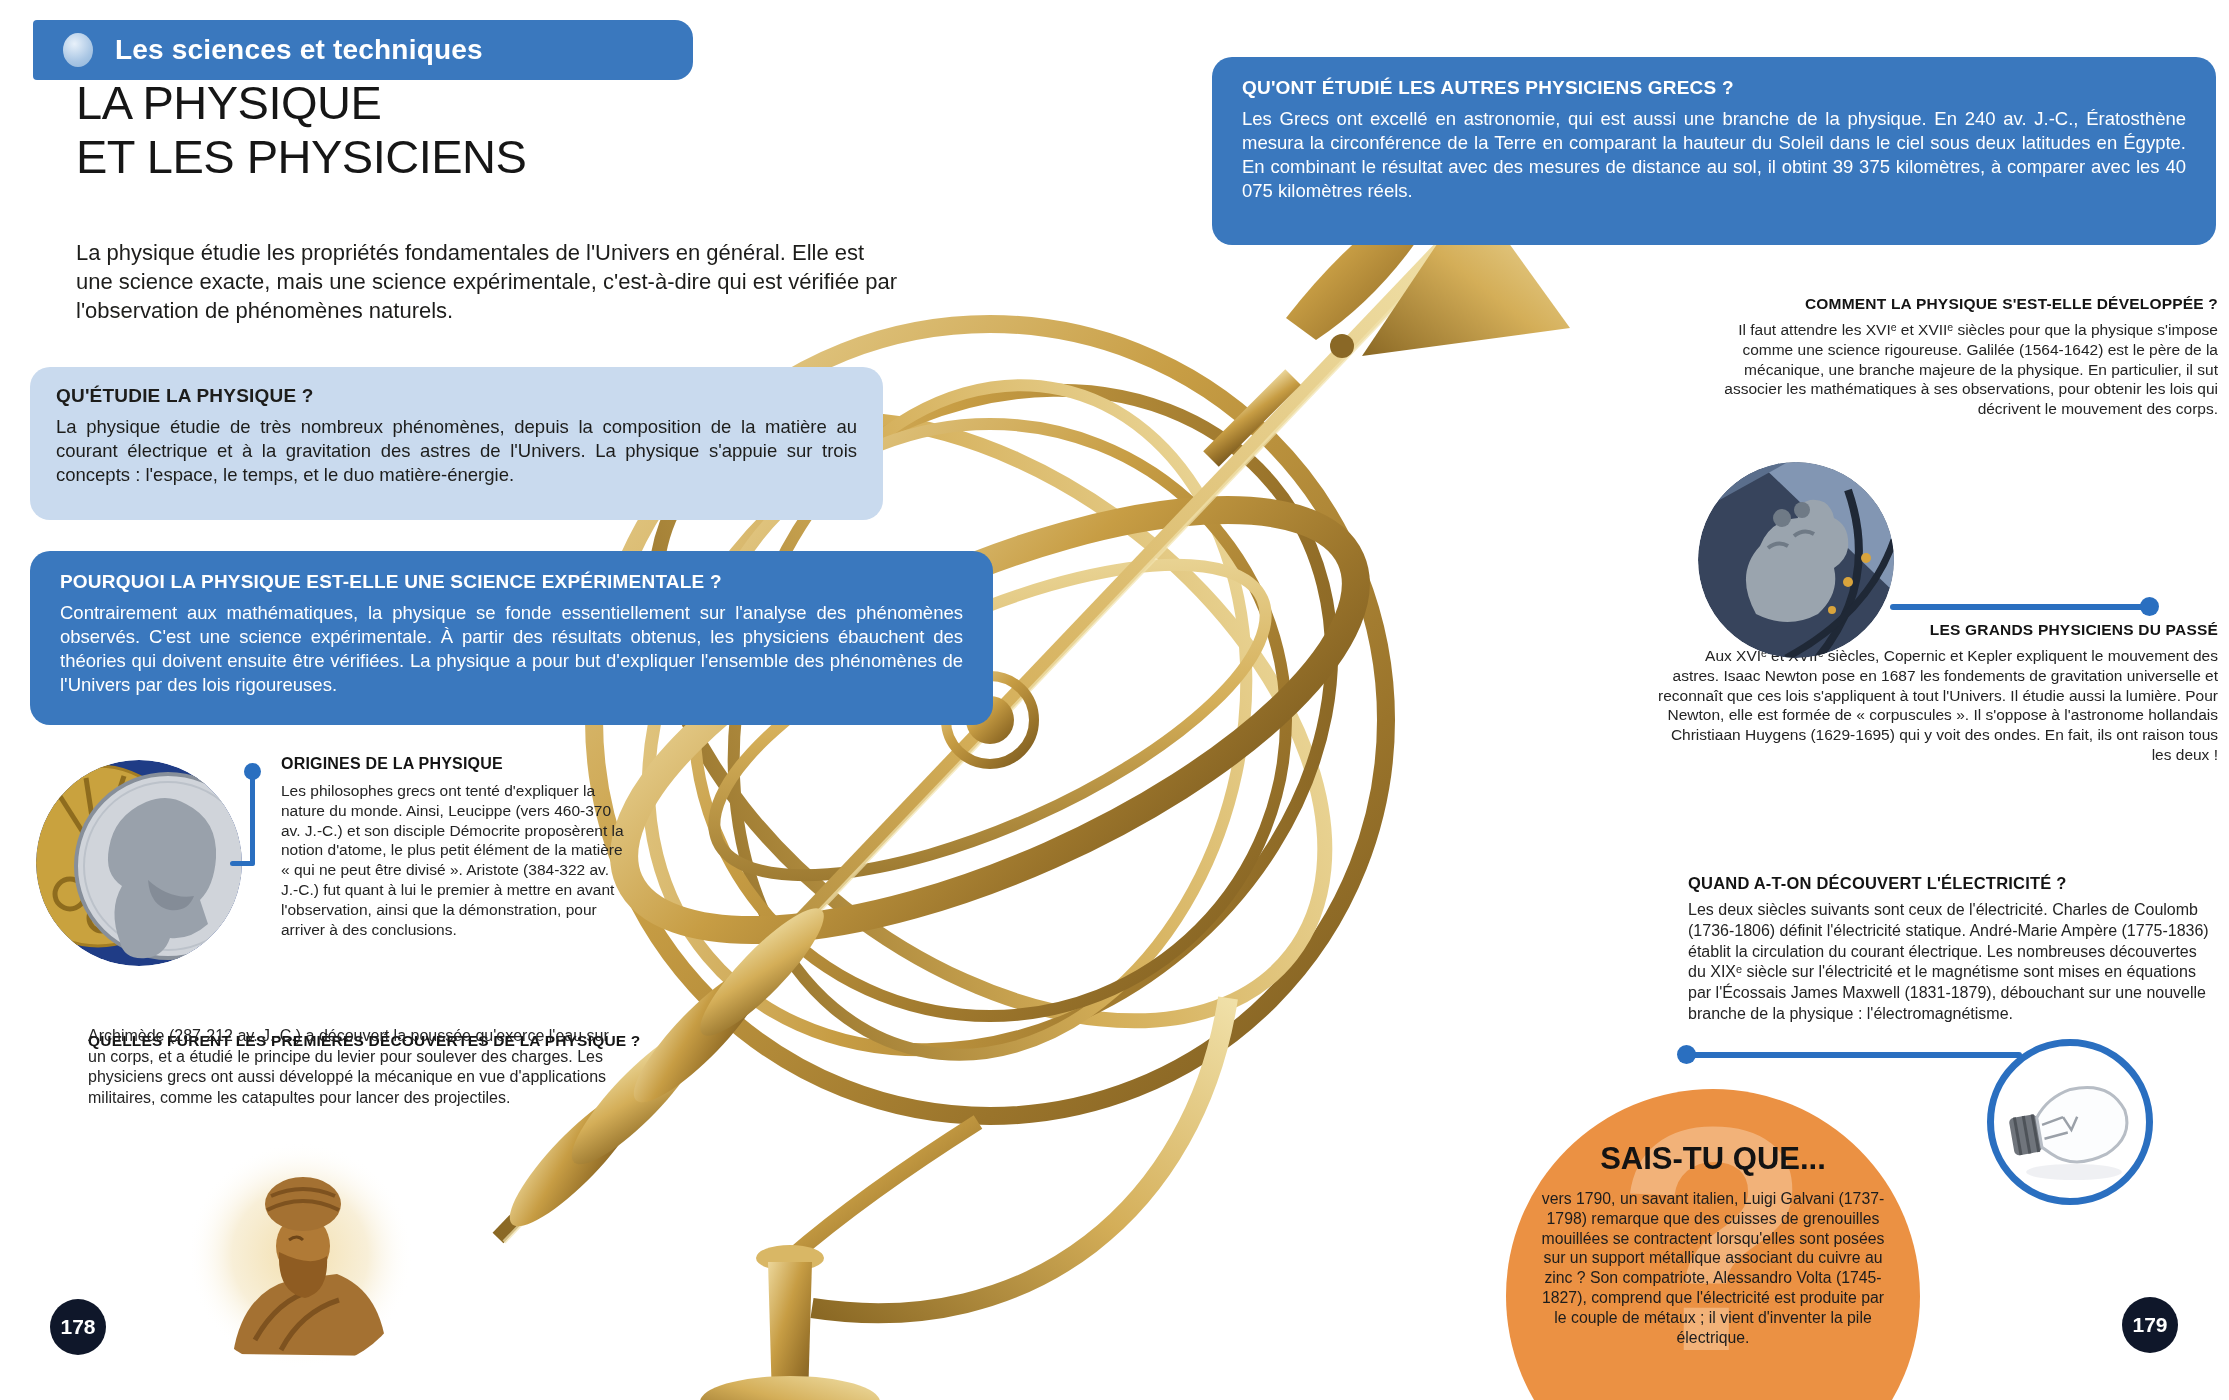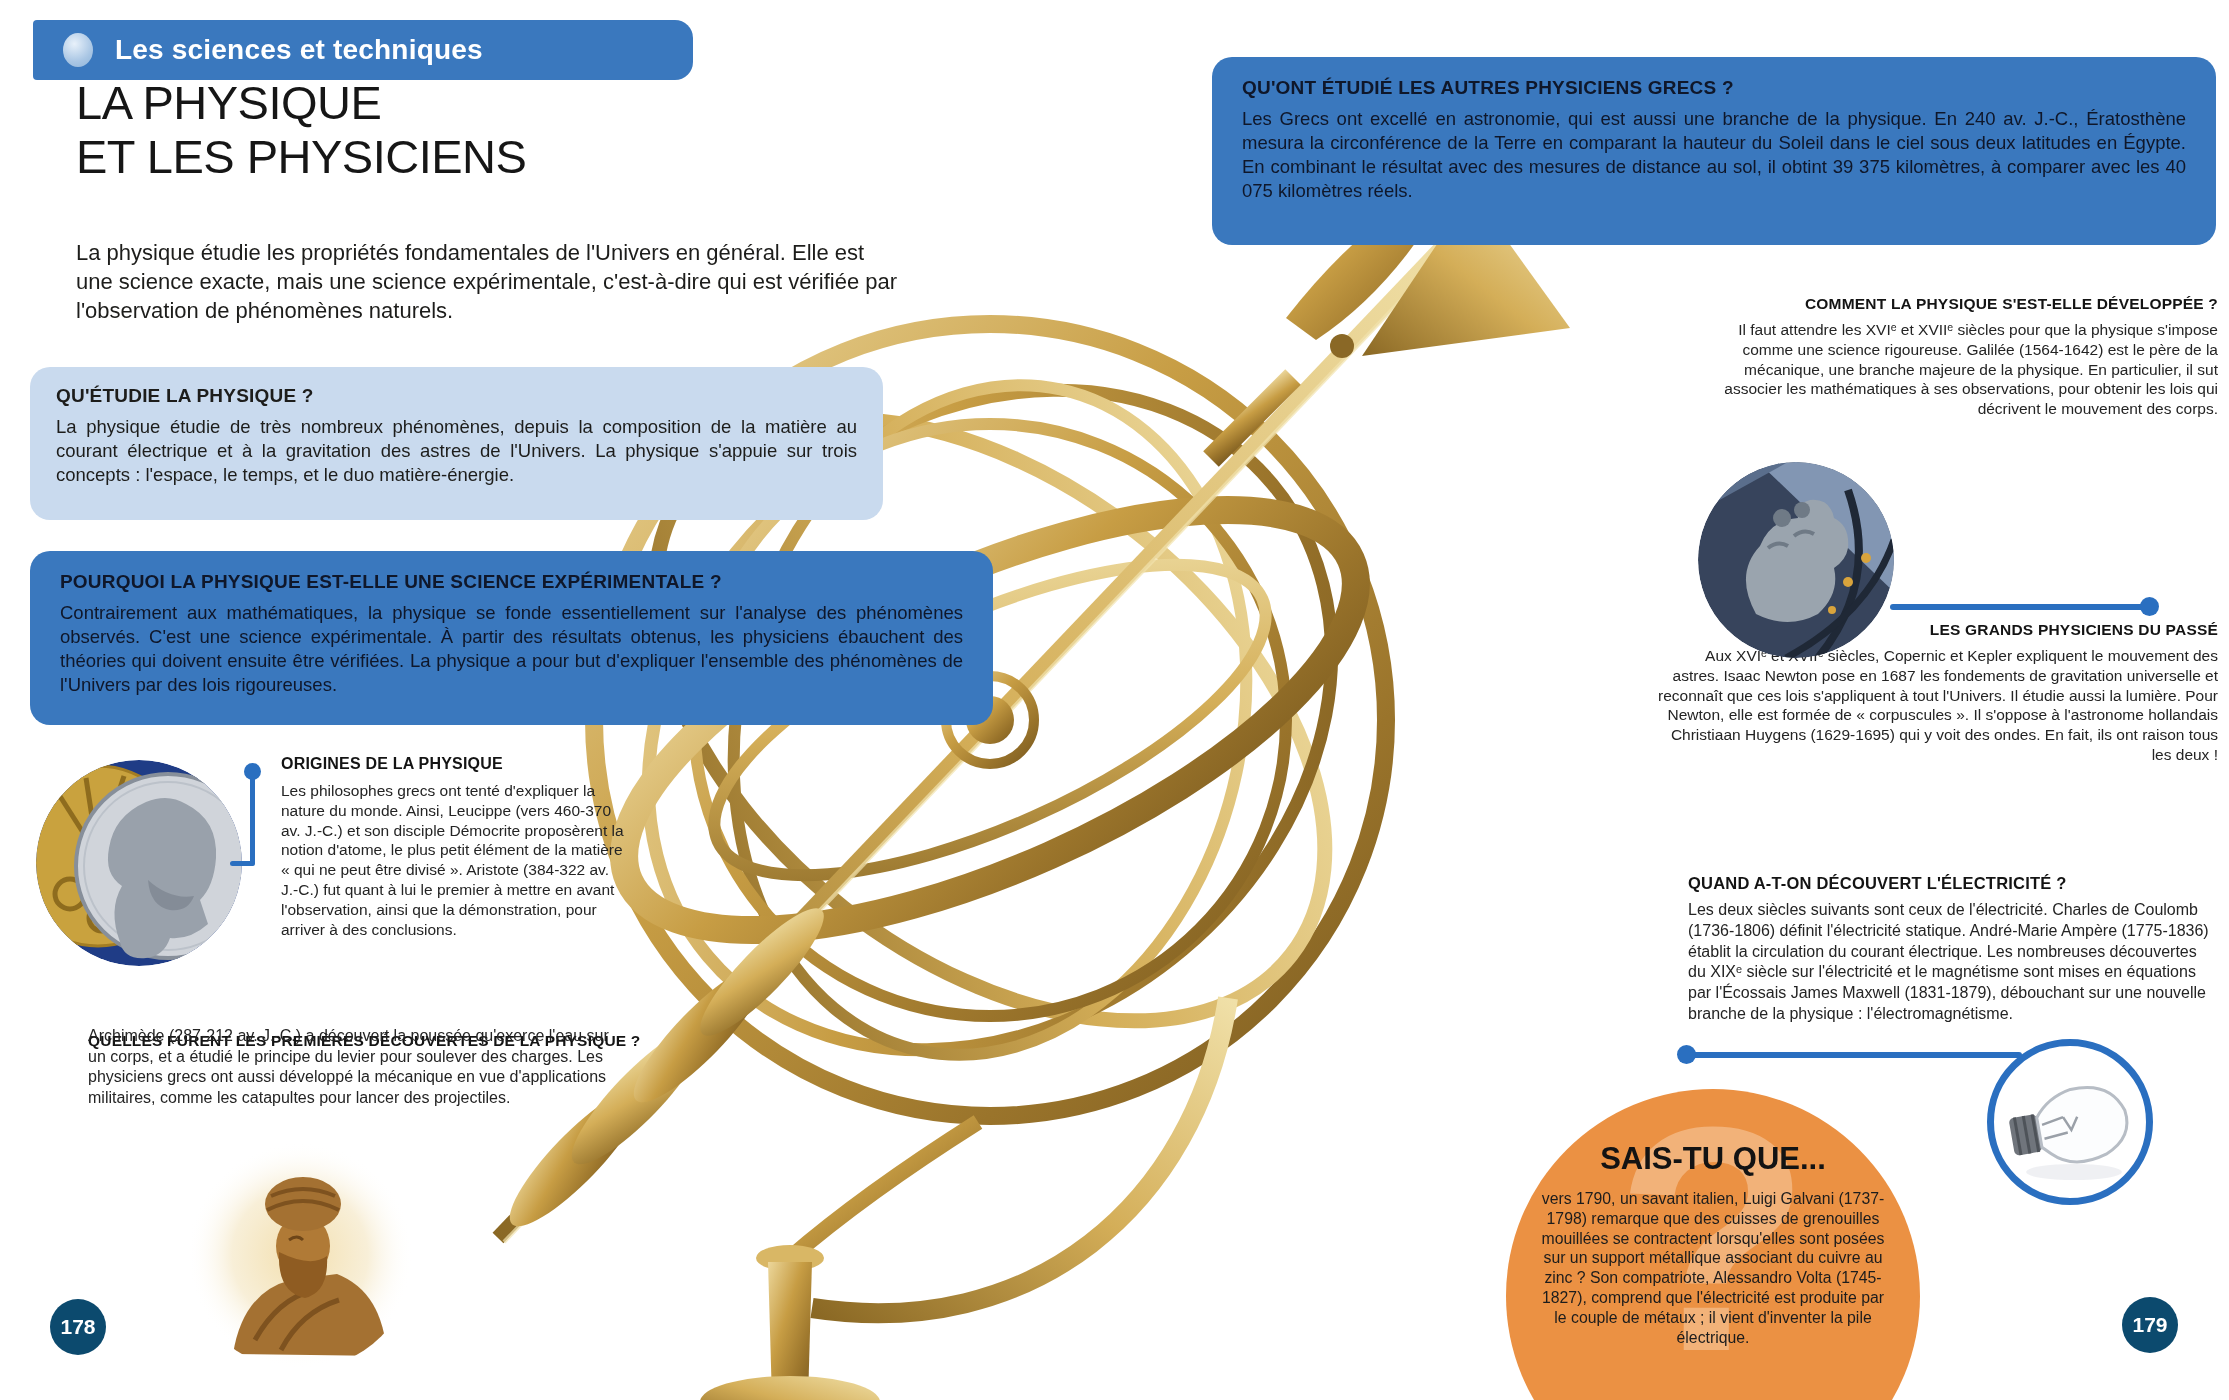--- a/index.html
+++ b/index.html
@@ -16,21 +16,21 @@
   }
   .banner-bullet{
     width:30px;height:34px;border-radius:50%;margin-left:30px;
     background:radial-gradient(circle at 38% 32%,#e8f1fa,#a9c6e4 60%,#8fb4d9);
   }
   .banner-label{color:#ffffff;font-size:28px;font-weight:bold;margin-left:22px;letter-spacing:.2px;}
   
   .page-title{left:76px;top:76px;font-size:47px;line-height:54px;font-weight:normal;
     letter-spacing:-.5px;color:#161616;z-index:5;}
   .intro{left:76px;top:238px;width:830px;font-size:22px;line-height:29px;z-index:5;}
-  .bluebox{background:#3a78be;border-radius:20px;color:#0f172a;z-index:6;padding:20px 30px;box-sizing:border-box;}
+  .bluebox{background:#3a78be;border-radius:20px;color:#ffffff;z-index:6;padding:20px 30px;box-sizing:border-box;}
   .lightbox{background:#c9daee;border-radius:20px;z-index:6;padding:18px 26px;box-sizing:border-box;}
   .box-title{font-size:19px;font-weight:bold;white-space:nowrap;letter-spacing:.2px;}
   .box-body{font-size:18.5px;line-height:24px;text-align:justify;margin-top:8px;}
   .box-what{left:30px;top:367px;width:853px;height:153px;}
   .box-why{left:30px;top:551px;width:963px;height:174px;}
   .box-grecs{left:1212px;top:57px;width:1004px;height:188px;}
   .sec-title{font-size:16px;font-weight:bold;white-space:nowrap;letter-spacing:.2px;color:#141414;}
   .sec-body{font-size:15.5px;line-height:19.8px;color:#242424;}
   .origines-title{left:281px;top:755px;z-index:5;}
   .origines-body{left:281px;top:781px;width:348px;z-index:5;}
@@ -53,21 +53,21 @@
         box-sizing:border-box;z-index:6;}
   
   .saistu{left:1506px;top:1089px;width:414px;height:414px;border-radius:50%;background:#eb9143;
     z-index:6;overflow:hidden;text-align:center;}
   .saistu-qmark{position:absolute;left:0;right:0;top:-10px;font-size:320px;font-weight:bold;
     color:#f2b279;z-index:0;line-height:320px;}
   .saistu-title{position:relative;margin-top:52px;font-size:31px;font-weight:bold;color:#131313;z-index:1;}
   .saistu-body{position:relative;width:352px;margin:12px auto 0;font-size:15.8px;line-height:19.8px;
     color:#1c1c1c;z-index:1;}
   
-  .badge{position:absolute;width:56px;height:56px;border-radius:50%;background:#0c4a6e;color:#ffffff;
+  .badge{position:absolute;width:56px;height:56px;border-radius:50%;background:#0f172a;color:#ffffff;
     display:flex;align-items:center;justify-content:center;font-size:21px;font-weight:bold;z-index:8;}
   .badge-178{left:50px;top:1299px;}
   .badge-179{left:2122px;top:1297px;}
   
   .sphere{left:380px;top:150px;width:1220px;height:1250px;z-index:1;}
 </style>
 </head>
 <body>
 
 <div id="canvas">

